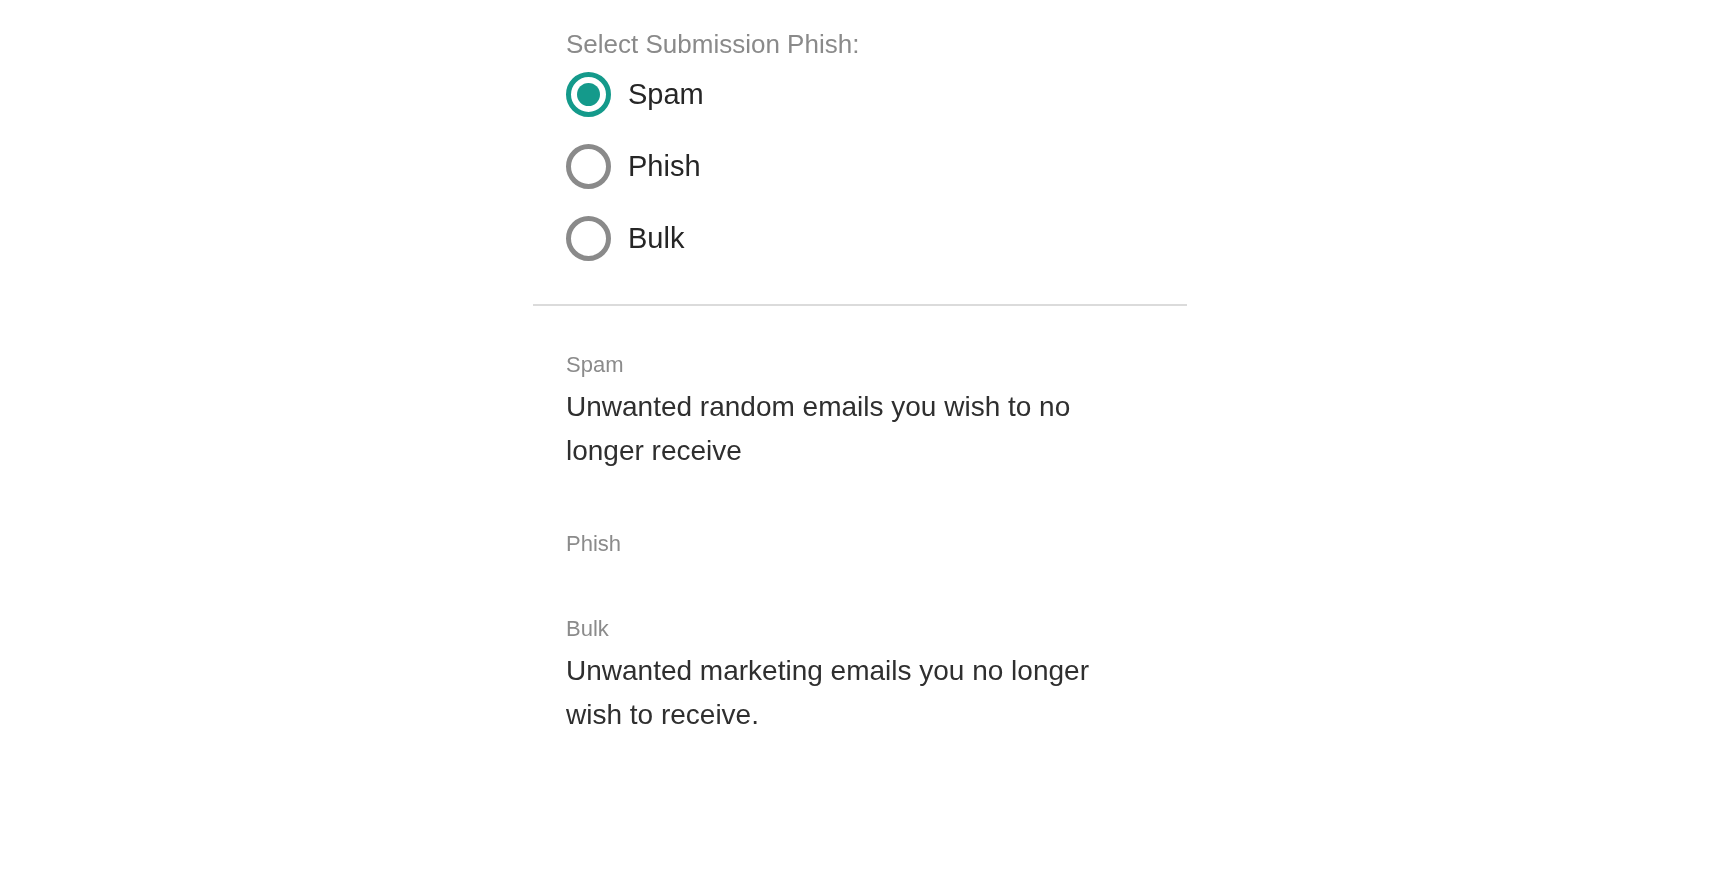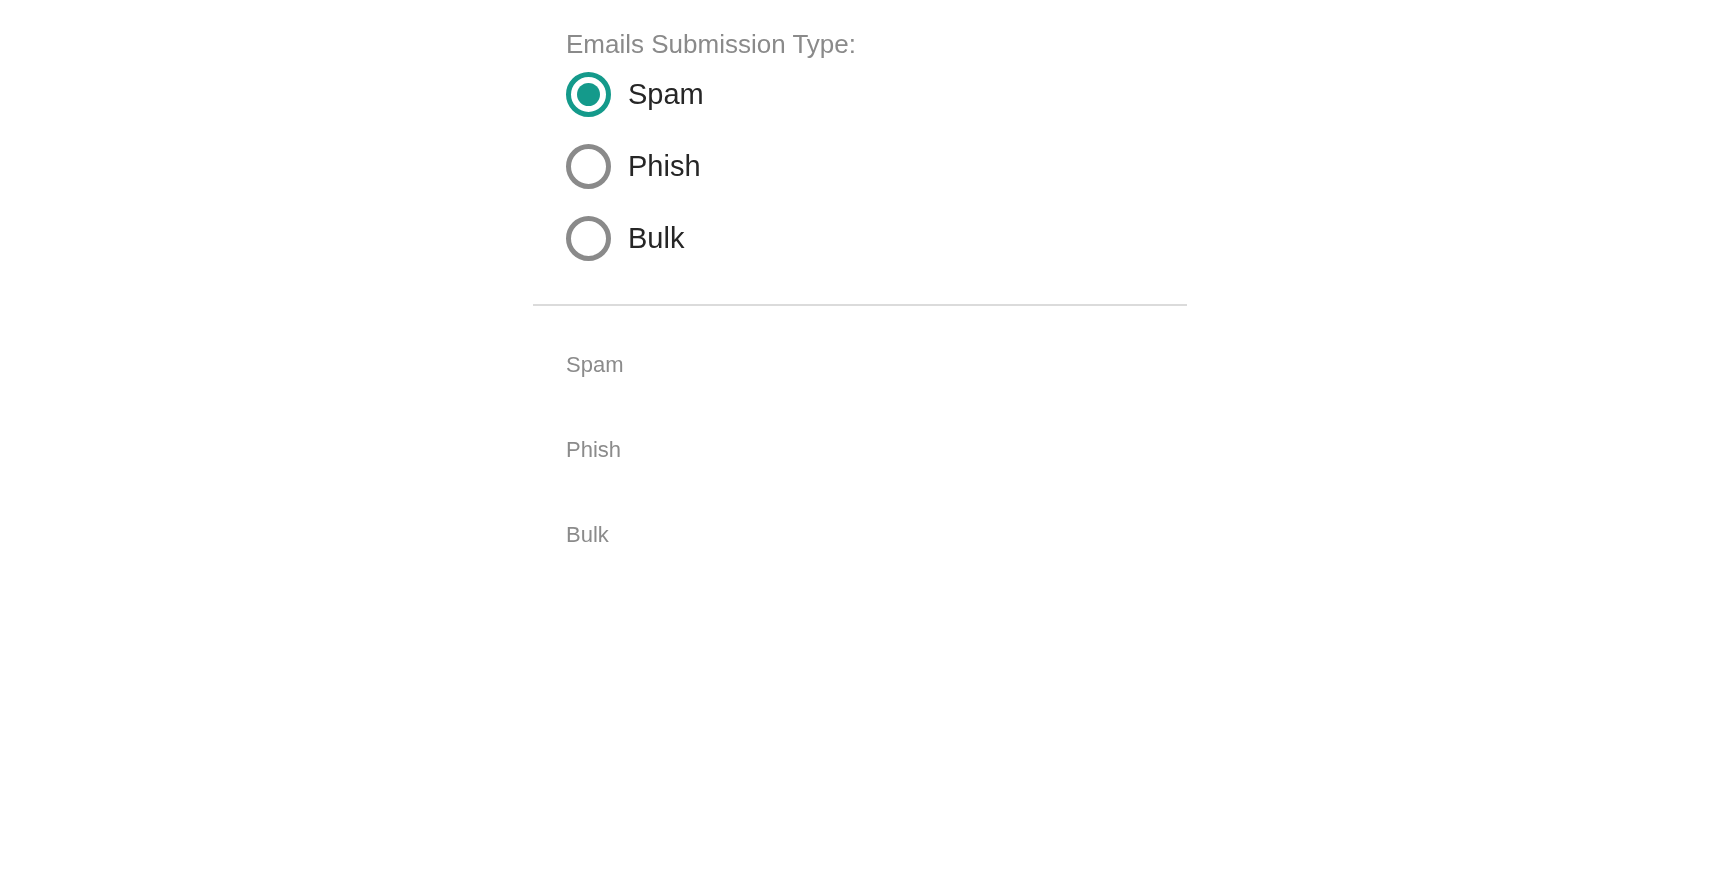--- a/index.html
+++ b/index.html
@@ -79,21 +79,21 @@
     line-height: 44px;
     color: #2f2f2f;
   }
 </style>
 </head>
 <body>
 
 <div class="panel">
 
   <div class="form-section">
-    <div class="form-heading">Emails Submission Type:</div>
+    <div class="form-heading">Select Submission Phish:</div>
 
     <div class="radio-list">
 
       <div class="radio-row selected">
         <span class="radio-circle">
           <span class="radio-dot"></span>
         </span>
         <span class="radio-label">Spam</span>
       </div>
 
@@ -113,24 +113,26 @@
 
     </div>
   </div>
 
   <div class="divider"></div>
 
   <div class="descriptions">
 
     <div class="desc-section">
       <div class="desc-term">Spam</div>
+      <div class="desc-text">Unwanted random emails you wish to no longer receive</div>
     </div>
 
     <div class="desc-section">
       <div class="desc-term">Phish</div>
     </div>
 
     <div class="desc-section">
       <div class="desc-term">Bulk</div>
+      <div class="desc-text">Unwanted marketing emails you no longer wish to receive.</div>
     </div>
 
   </div>
 </div>
 
 </body></html>

